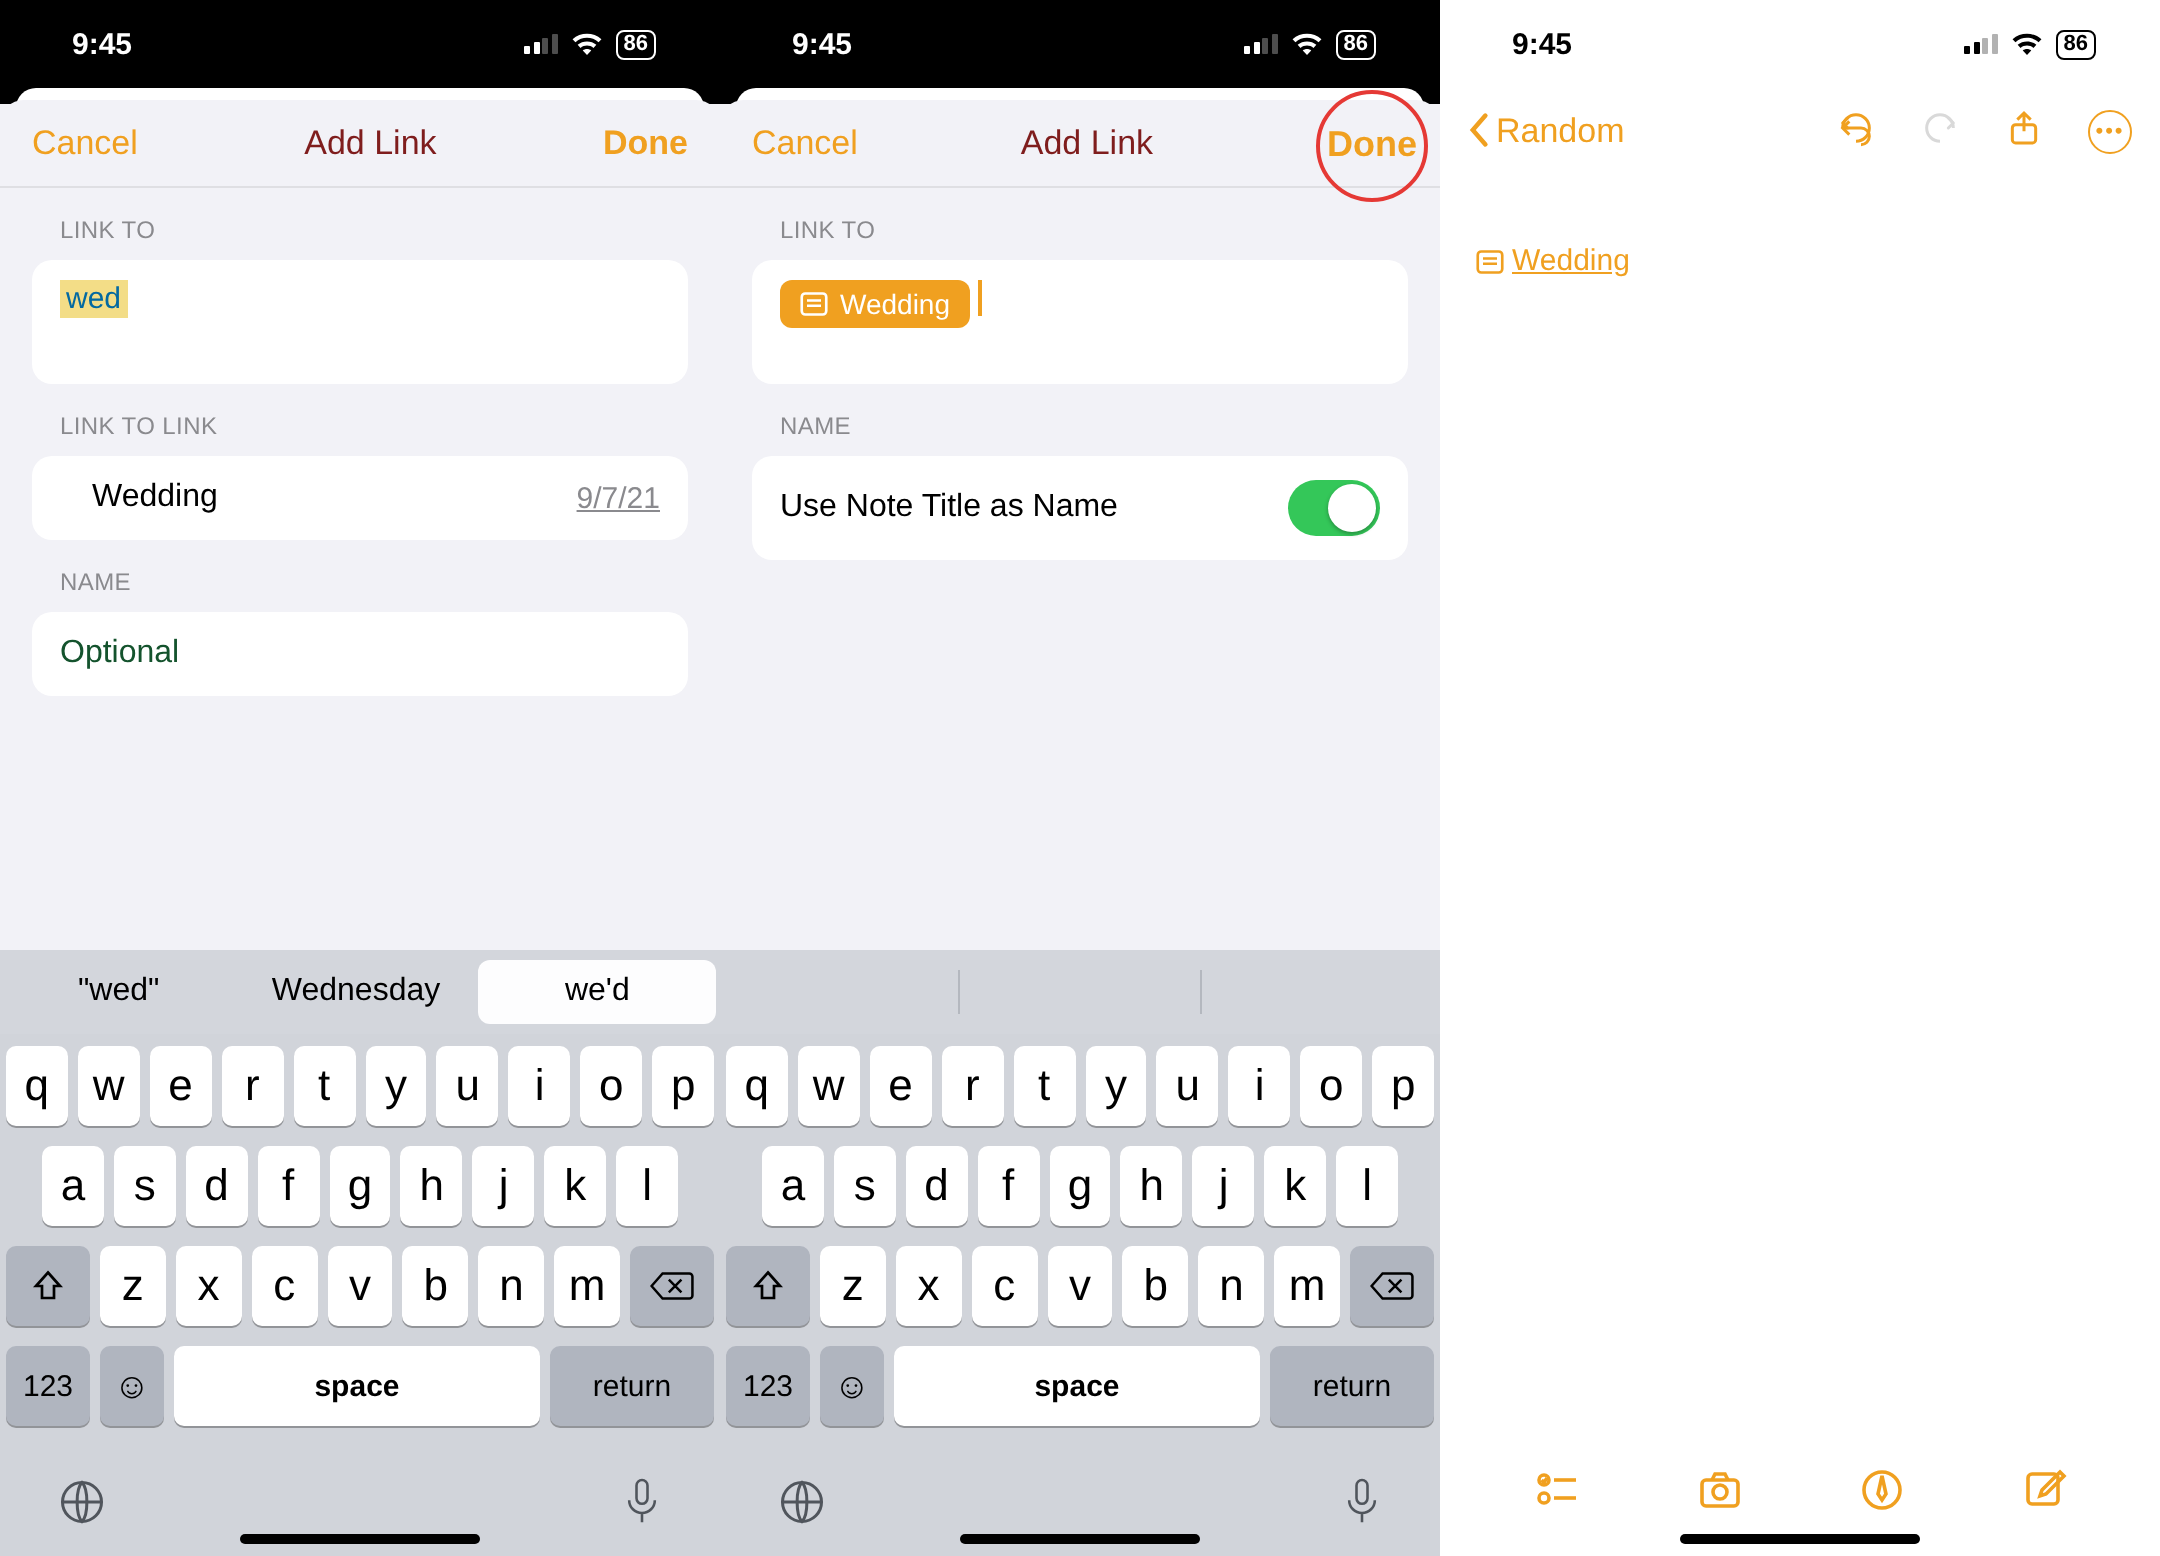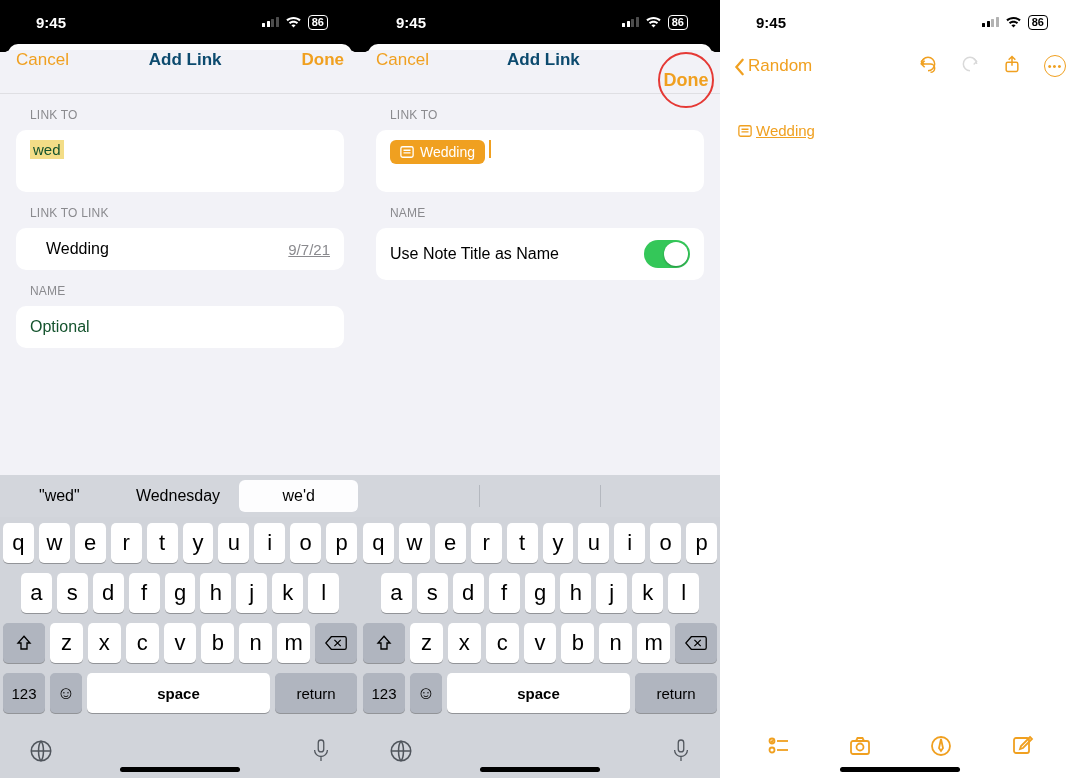--- a/index.html
+++ b/index.html
@@ -14,33 +14,33 @@
   .signal-bars { display: inline-flex; align-items: flex-end; gap: 1.5px; }
   .signal-bars span { width: 3px; background: currentColor; border-radius: 0.5px; }
   .signal-bars span.dim { opacity: 0.3; }
   .b1 { height: 4px; } .b2 { height: 6px; } .b3 { height: 8px; } .b4 { height: 10px; }
   .wifi-icon { width: 17px; height: 12px; }
   .battery-box { display: inline-flex; align-items: center; border: 1px solid currentColor; border-radius: 4px; padding: 1px 3px; font-size: 11px; font-weight: 700; line-height: 1; }
 
   .sheet-peek { height: 8px; background: #000; position: relative; }
   .sheet-peek::after { content: ""; position: absolute; left: 8px; right: 8px; bottom: -6px; height: 14px; background: #fff; border-radius: 10px 10px 0 0; box-shadow: 0 -1px 2px rgba(0,0,0,0.15); }
 
-  .nav-bar { position: relative; z-index: 2; height: 44px; display: flex; align-items: flex-start; justify-content: space-between; padding: 0 16px; background: #f2f2f7; border-radius: 12px 12px 0 0; margin-top: -2px; border-bottom: 0.5px solid rgba(0,0,0,0.08); }
+  .nav-bar { position: relative; z-index: 2; height: 44px; display: flex; align-items: center; justify-content: space-between; padding: 0 16px; background: #f2f2f7; border-radius: 12px 12px 0 0; margin-top: -2px; border-bottom: 0.5px solid rgba(0,0,0,0.08); }
   .nav-btn { color: #f0a020; font-size: 17px; background: none; border: none; cursor: pointer; }
   .nav-btn.bold { font-weight: 600; }
-  .nav-title { font-size: 17px; font-weight: 700; color: #0c4a6e; }
+  .nav-title { font-size: 17px; font-weight: 400; color: #7f1d1d; }
   .done-circle { border: 2px solid #e53935; border-radius: 50%; width: 56px; height: 56px; display: flex; align-items: center; justify-content: center; margin-right: -10px; margin-top: 2px; }
 
   .section-label { font-size: 12px; color: #8a8a8e; padding: 14px 30px 4px; letter-spacing: 0.2px; }
   .card { background: #fff; margin: 4px 16px 0; border-radius: 10px; }
   .card-tall { min-height: 62px; padding: 10px 14px; display: flex; align-items: flex-start; }
   .card-row { padding: 12px 14px; display: flex; align-items: center; justify-content: space-between; font-size: 16px; }
   .card-input { padding: 12px 14px; font-size: 16px; }
 
-  .typed-highlight { background: #f3dd87; padding: 1px 3px; font-size: 15px; color: #14532d; }
+  .typed-highlight { background: #f3dd87; padding: 1px 3px; font-size: 15px; color: #0369a1; }
   .note-chip { display: inline-flex; align-items: center; gap: 6px; background: #f0a020; color: #fff; font-size: 14px; font-weight: 500; padding: 4px 10px; border-radius: 6px; }
   .note-chip svg { width: 14px; height: 14px; }
   .cursor-line { display: inline-block; width: 2px; height: 18px; background: #f0a020; margin-left: 4px; vertical-align: middle; }
   .note-row-title { font-size: 16px; color: #000; padding-left: 16px; }
   .note-row-date { font-size: 15px; color: #8a8a8e; text-decoration: underline; }
 
   .placeholder { color: #14532d; }
 
   .toggle { width: 46px; height: 28px; background: #34c759; border-radius: 14px; position: relative; }
   .toggle::after { content: ""; position: absolute; right: 2px; top: 2px; width: 24px; height: 24px; background: #fff; border-radius: 50%; box-shadow: 0 1px 2px rgba(0,0,0,0.3); }
@@ -62,21 +62,21 @@
   .key-return { flex: 0 0 82px; font-size: 15px; }
   .key-123 { flex: 0 0 42px; font-size: 15px; }
   .key-emoji { flex: 0 0 32px; background:#b0b5bf; font-size:18px; }
 
   .kb-bottom { display: flex; justify-content: space-between; align-items: center; padding: 8px 28px 6px; height: 52px; }
   .kb-bottom .icon { color: #50555c; }
   .home-indicator { position: absolute; bottom: 6px; left: 50%; transform: translateX(-50%); width: 120px; height: 5px; background: #000; border-radius: 3px; }
 
   
   .note-nav { height: 44px; display: flex; align-items: center; justify-content: space-between; padding: 0 14px; }
-  .back-btn { display: flex; align-items: flex-end; gap: 2px; color: #f0a020; font-size: 17px; border: none; background: none; }
+  .back-btn { display: flex; align-items: flex-start; gap: 2px; color: #f0a020; font-size: 17px; border: none; background: none; }
   .back-btn svg { width: 12px; height: 18px; }
   .nav-icons { display: flex; align-items: center; gap: 22px; color: #f0a020; }
   .nav-icons .dim { color: #d9d9d9; }
   .nav-icons svg { width: 20px; height: 20px; }
   .more-circle { width: 22px; height: 22px; border: 1.6px solid #f0a020; border-radius: 50%; display:flex; align-items:center; justify-content:center; font-size:11px; letter-spacing:1px; color:#f0a020; }
 
   .note-body { padding: 6px 18px; font-size: 15px; }
   .apple-logo { font-size: 12px; color: #333; }
   .note-link { display: inline-flex; align-items: center; gap: 4px; color: #f0a020; text-decoration: underline; margin-top: 28px; font-size: 15px; }
   .note-link svg { width: 14px; height: 14px; }

